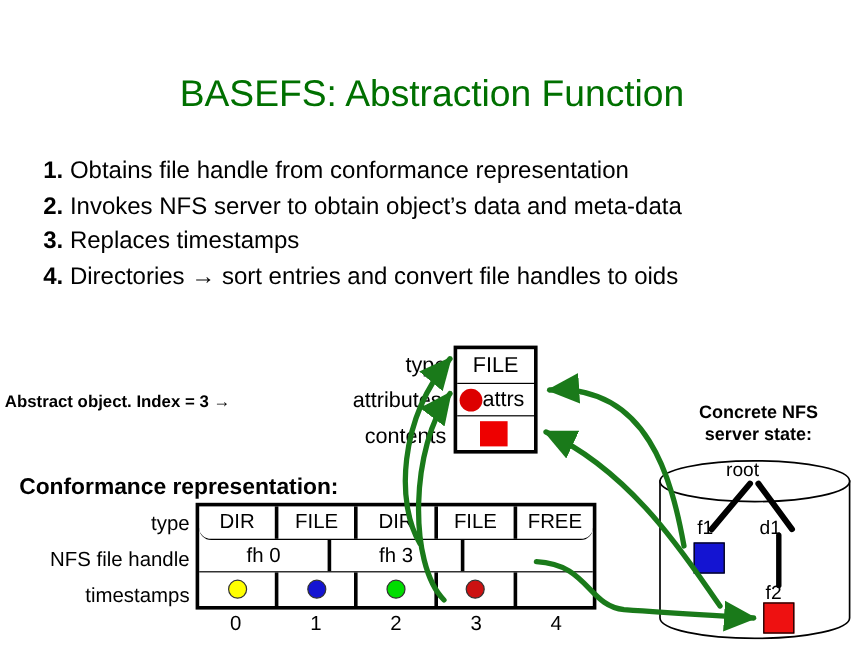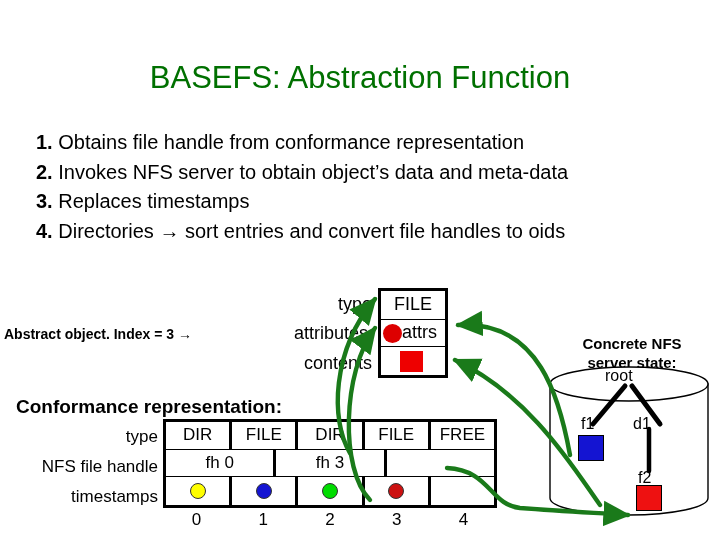--- a/index.html
+++ b/index.html
@@ -163,21 +163,21 @@
     height: 89px;
     border: 3px solid #000;
     box-sizing: border-box;
     background: #ffffff;
   }
   .trow {
     display: flex;
     box-sizing: border-box;
     height: 27.6px;
   }
-  .trow.tr1 { border-bottom: 1px solid #000; }
+  .trow.tr1 { border-bottom: 1px solid #000; border-radius: 10px; }
   .trow.tr2 { border-bottom: 1px solid #000; }
   .tcell {
     flex: 1 1 0;
     box-sizing: border-box;
     border-right: 3px solid #000;
     position: relative;
     text-align: center;
     font-size: 17px;
     line-height: 26px;
   }
@@ -214,21 +214,21 @@
     top: 334px;
     width: 168px;
     font-size: 15px;
     font-weight: bold;
     line-height: 19px;
     text-align: center;
   }
   #cyl {
     position: absolute;
     left: 548px;
-    top: 366px;
+    top: 383px;
     width: 162px;
     height: 150px;
   }
   .nfs-node {
     position: absolute;
     font-size: 16px;
     line-height: 18px;
     font-weight: normal;
     white-space: nowrap;
   }

